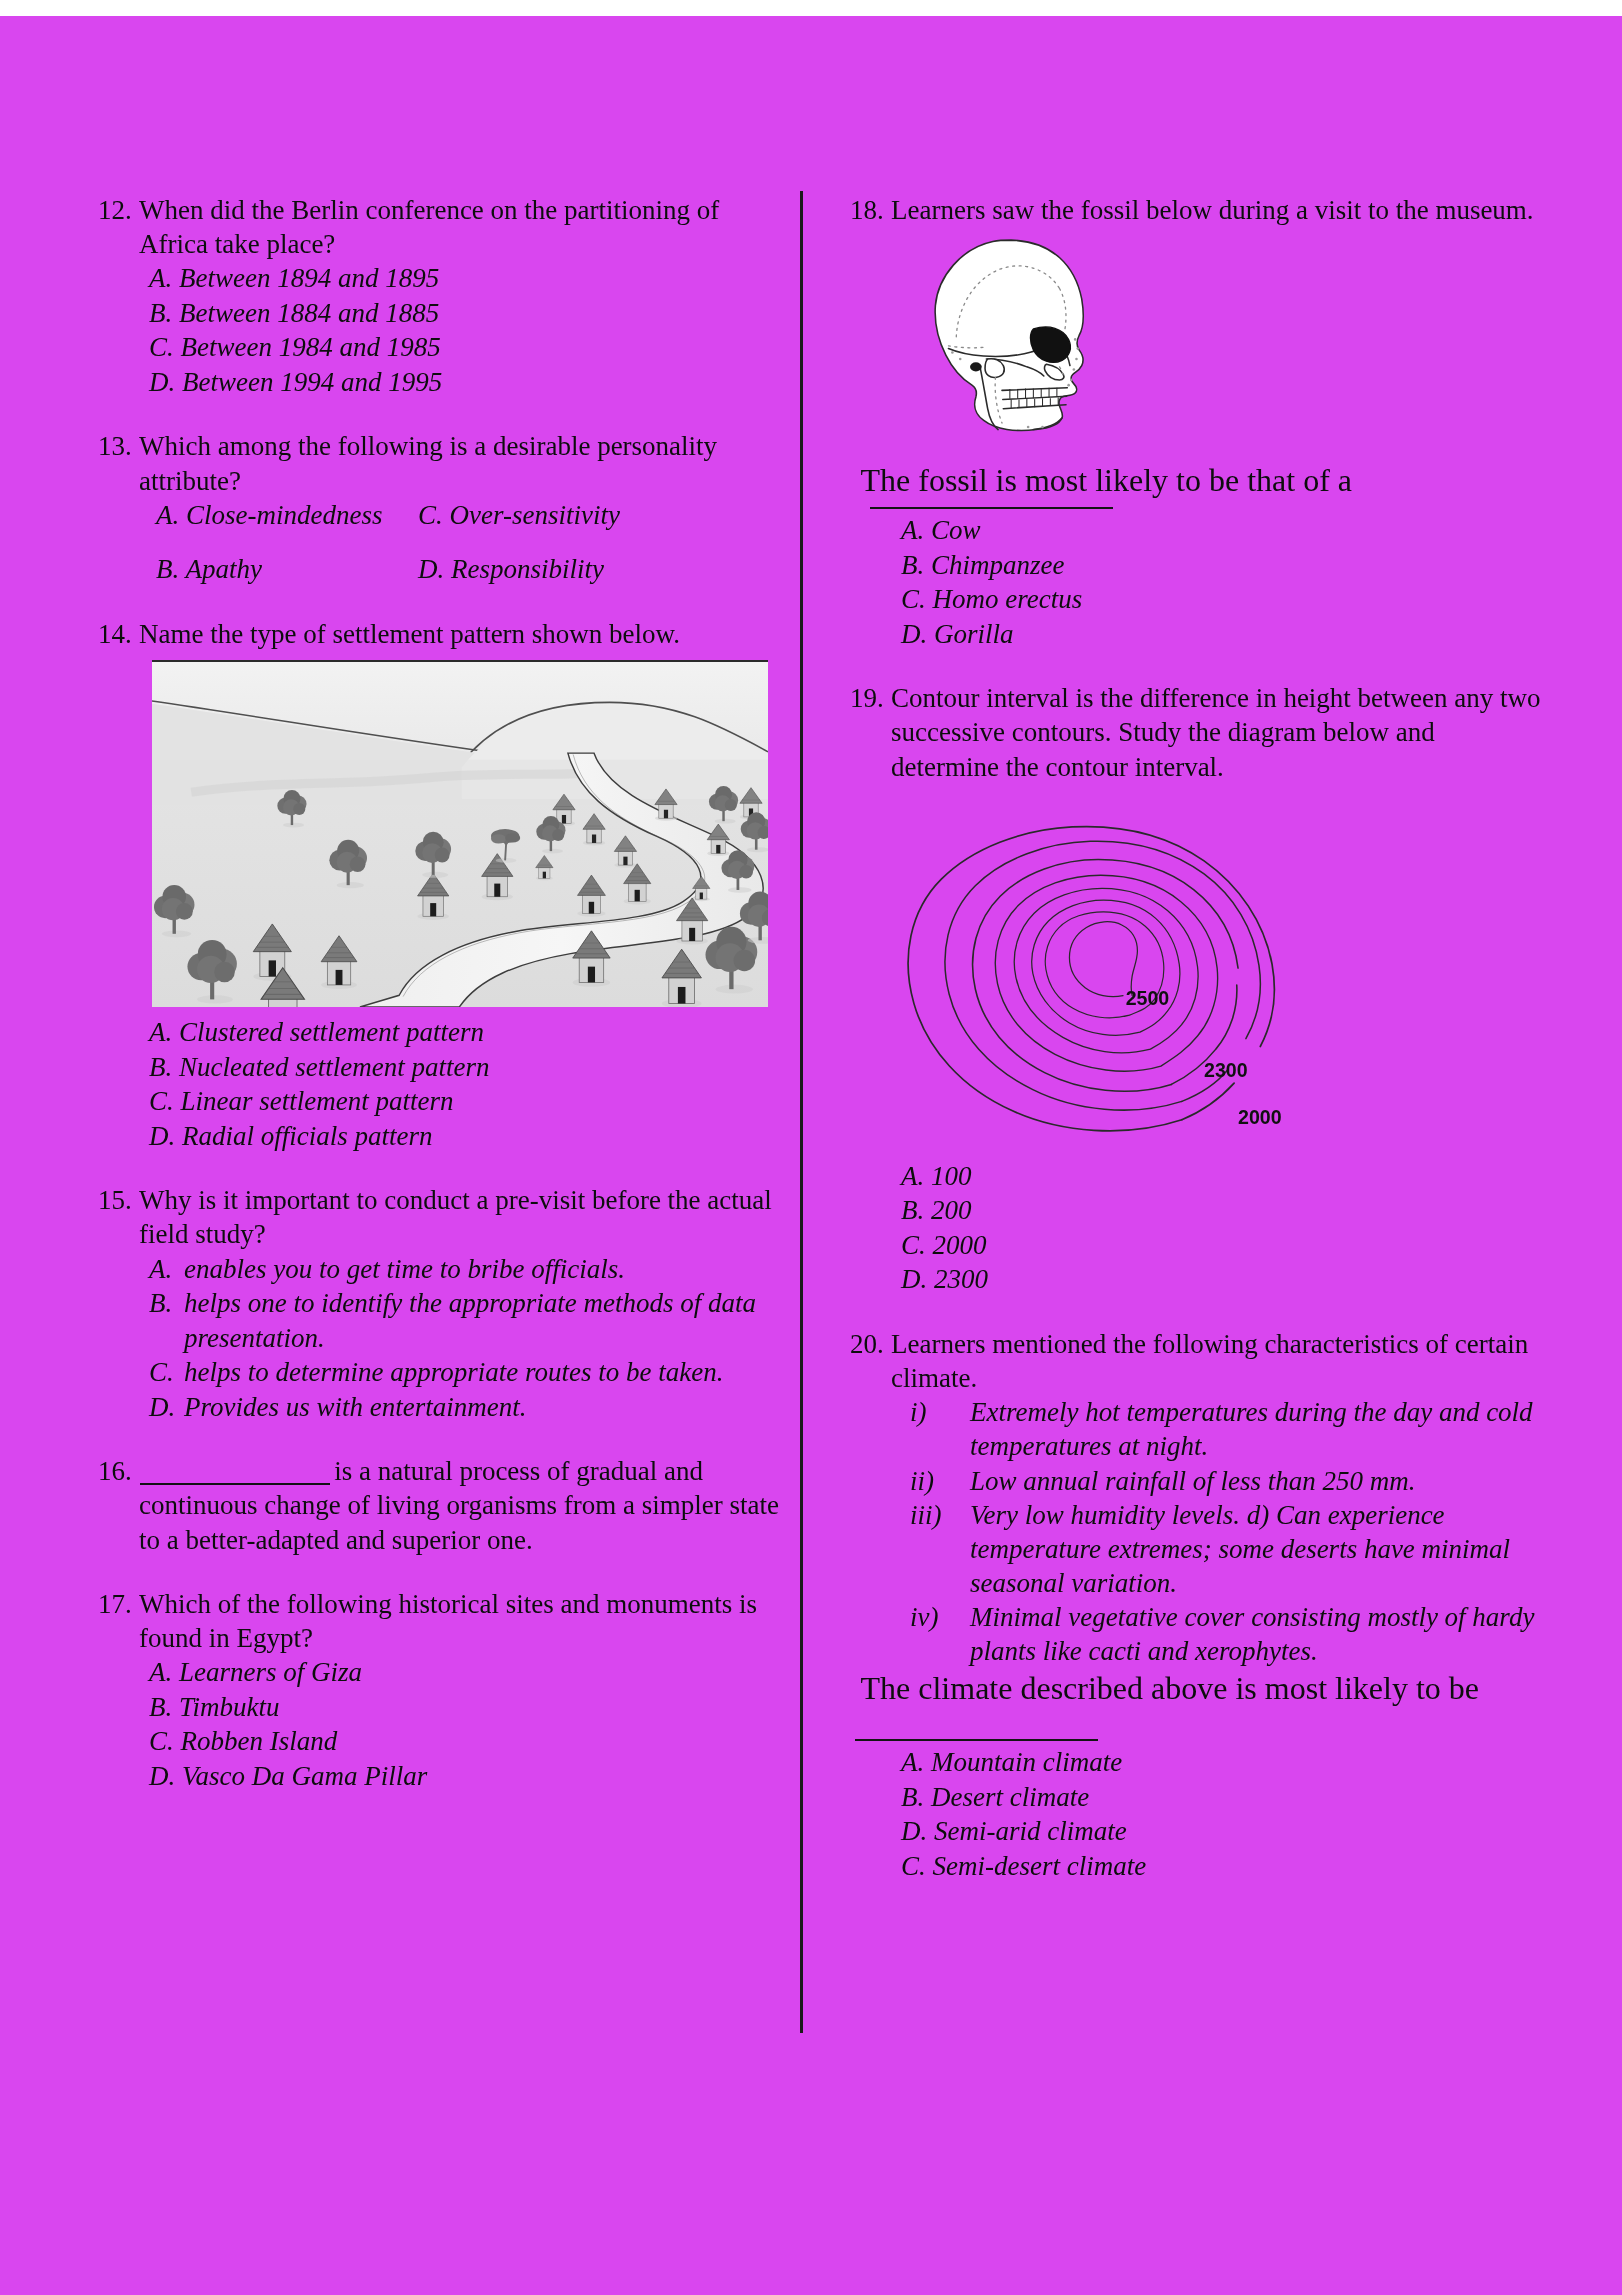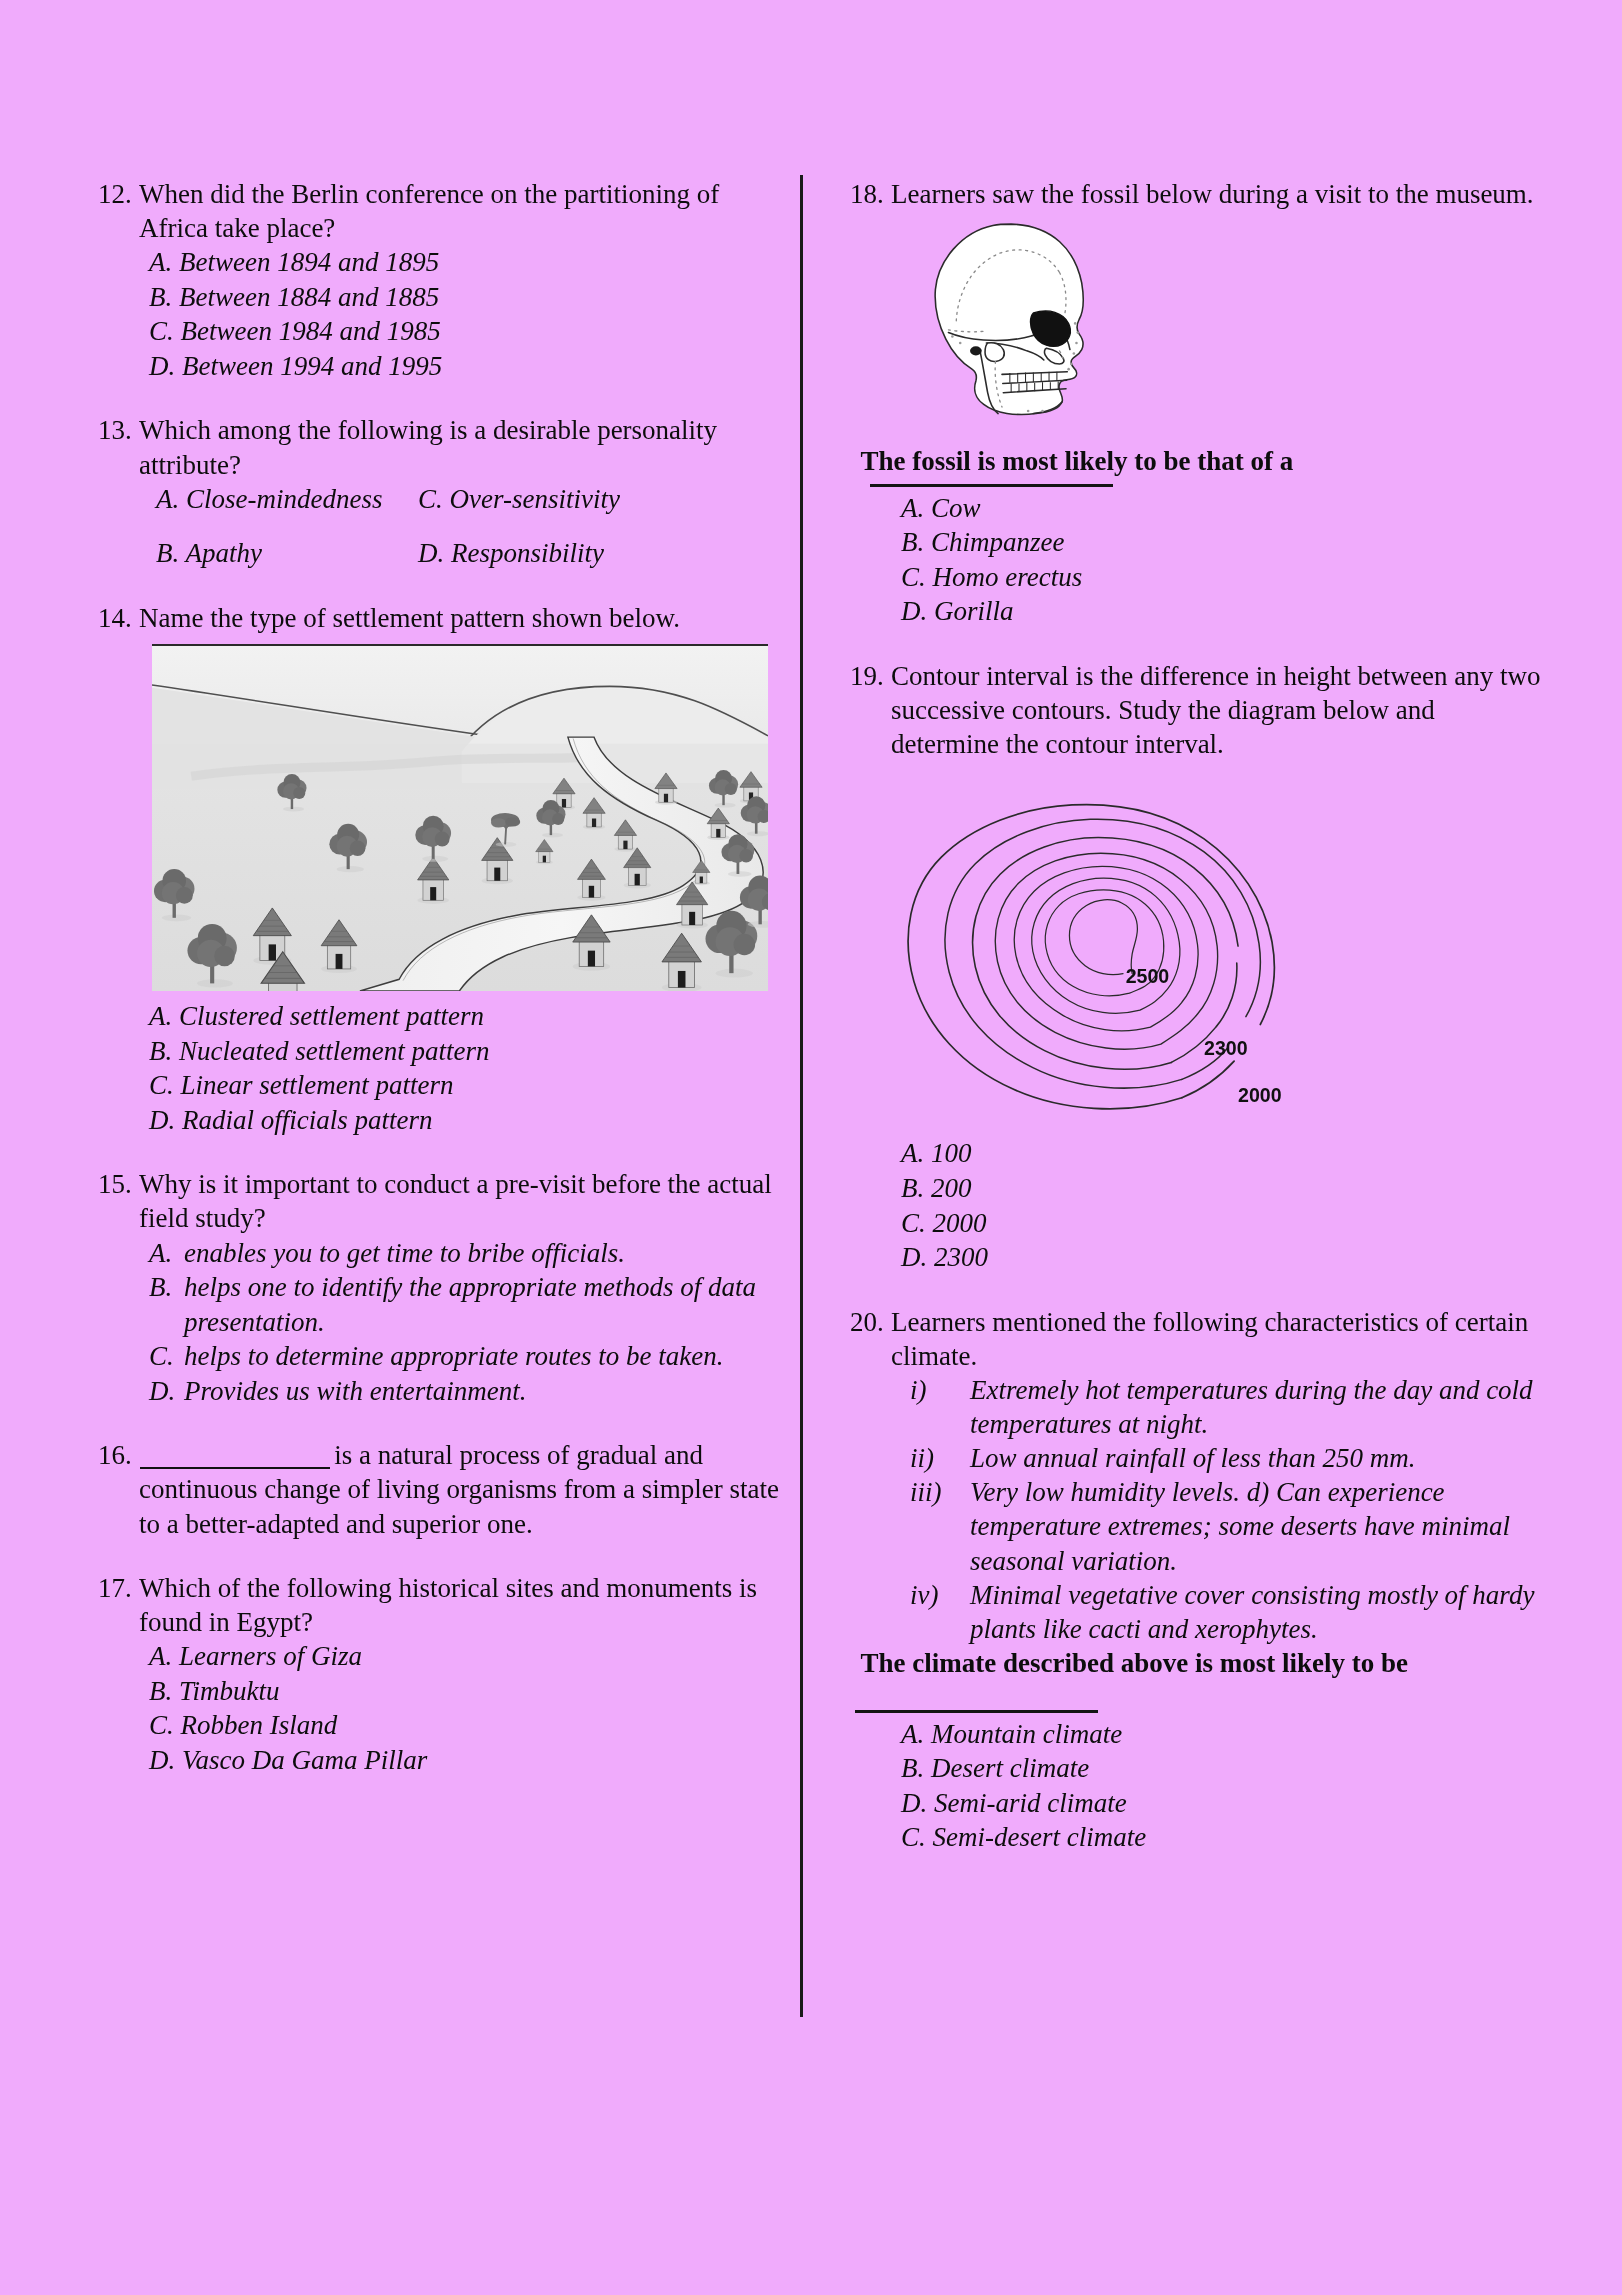--- a/index.html
+++ b/index.html
@@ -11,21 +11,22 @@
     font-family: "Liberation Serif", "DejaVu Serif", serif;
     color: #0d0d0d;
     position: relative;
     overflow: hidden;
   }
 
   
   .page {
     position: absolute;
     inset: 0;
-    background: #f0abfc;
+    background: #d946ef;
+    margin-top: 16px;
   }
 
   .columns {
     position: absolute;
     left: 98px;
     top: 177px;
     width: 1446px;
     height: 1898px;
     display: flex;
     gap: 0;
@@ -112,24 +113,23 @@
   
   .answer-rule {
     width: 243px;
     height: 2.6px;
     background: #141414;
     margin: 6.5px 0 3.9px 19.6px;
   }
   .answer-rule-20 { margin-left: 5.2px; margin-top: 30px; }
 
   .lead-in {
-    font-size: 27px;
+    font-size: 32px;
     line-height: 1.265;
     padding-left: 10.5px;
-    font-weight: bold;
   }
 
   
   .roman-list {
     padding-left: 60px;
     font-size: 27px;
     line-height: 1.265;
   }
   .roman-item {
     display: flex;

